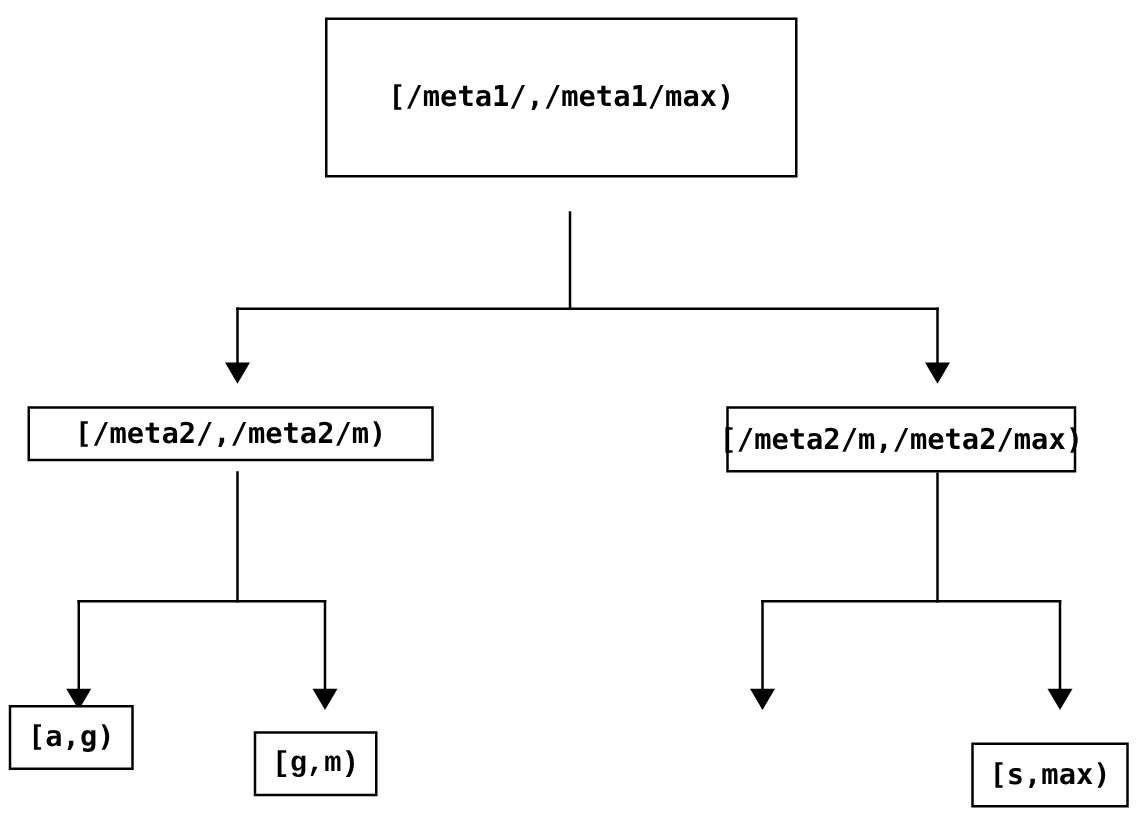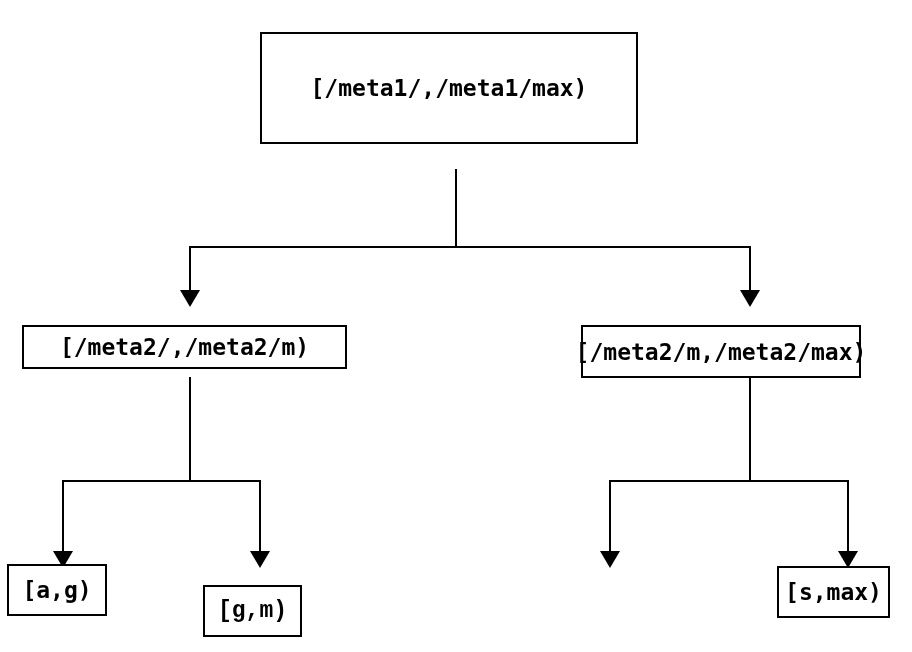--- a/index.html
+++ b/index.html
@@ -28,27 +28,27 @@
     background: #ffffff;
     display: flex;
     align-items: center;
     justify-content: center;
     font-family: "DejaVu Sans Mono", "Liberation Mono", monospace;
     font-weight: bold;
     font-size: 23px;
     color: #000000;
     white-space: nowrap;
   }
-  .node-root        { left: 260px; top: 32px;  width: 378px; height: 112px; }
+  .node-root        { left: 260px; top: 14px;  width: 378px; height: 128px; }
   .node-branch-left { left: 22px;  top: 325px; width: 325px; height: 44px;  }
   .node-branch-right{ left: 581px; top: 325px; width: 280px; height: 53px;  }
   .node-leaf-ag     { left: 7px;   top: 564px; width: 100px; height: 52px;  }
   .node-leaf-gm     { left: 203px; top: 585px; width: 99px;  height: 52px; font-family: Liberation Mono, monospace;  }
   .node-leaf-ms     { left: 553px; top: 585px; width: 99px;  height: 52px;  }
-  .node-leaf-smax   { left: 777px; top: 566px; width: 113px; height: 52px;  }
+  .node-leaf-smax   { left: 777px; top: 594px; width: 126px; height: 52px;  }
 </style>
 </head>
 <body>
 
 <div class="canvas">
 
   <svg class="connectors" width="912" height="652" viewBox="0 0 912 652" xmlns="http://www.w3.org/2000/svg">
     <g stroke="#000000" stroke-width="2" fill="none" stroke-linecap="square">
 
       <path d="M456,170 L456,247"></path>

